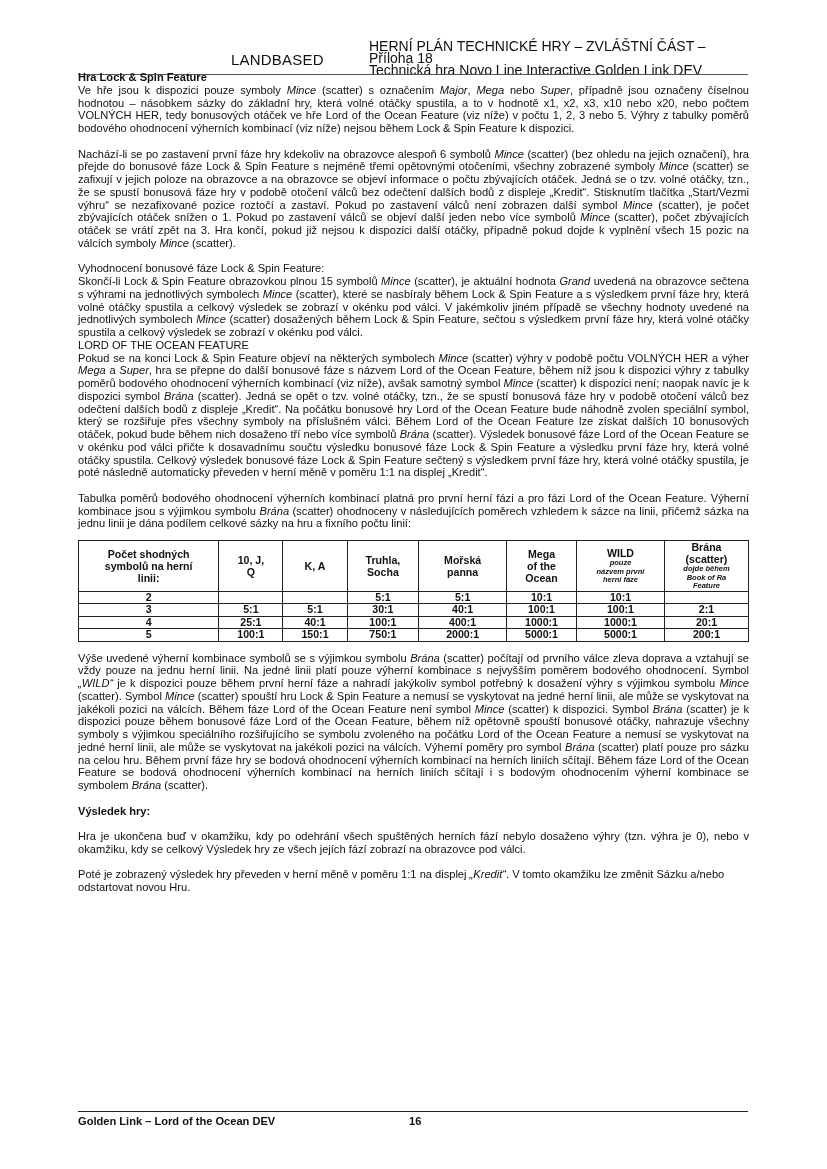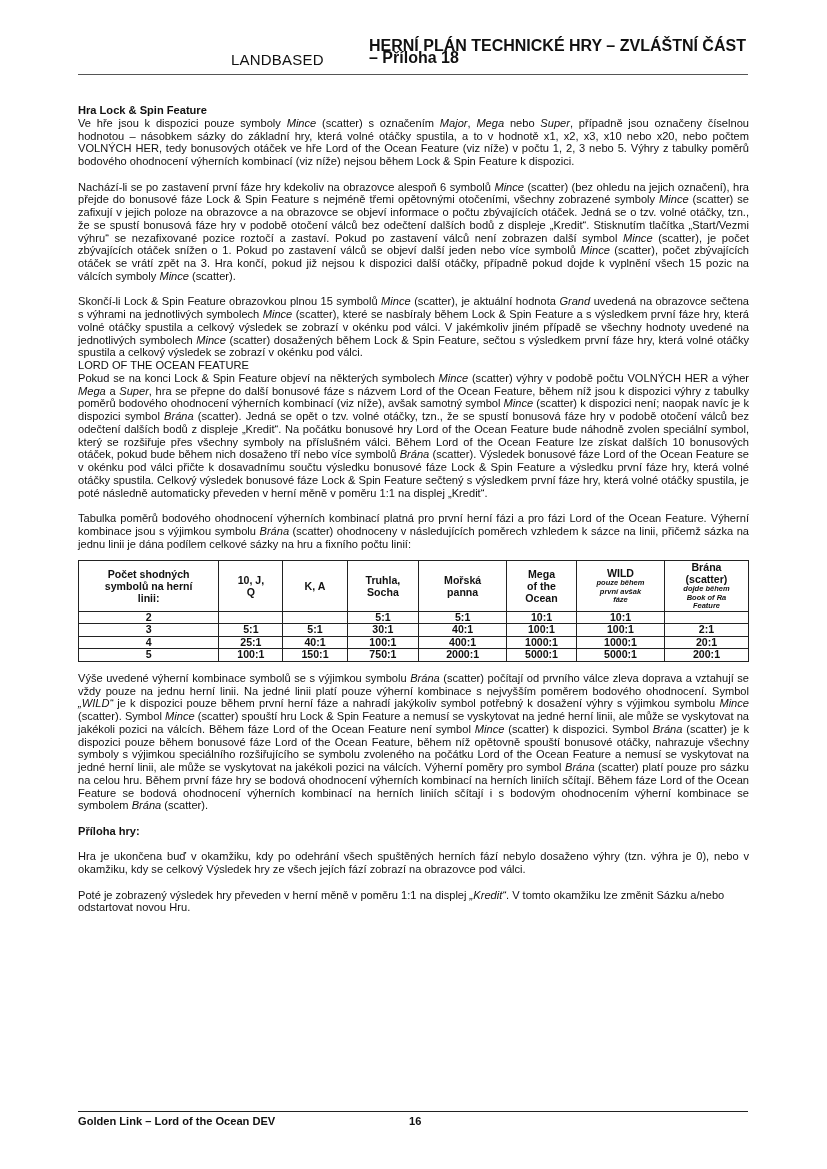--- a/index.html
+++ b/index.html
@@ -1,52 +1,54 @@
 <!DOCTYPE html>
 <html><head>
 <meta charset="utf-8">
 <style>
   html, body { margin: 0; padding: 0; background: #ffffff; }
   body { width: 827px; height: 1169px; position: relative; overflow: hidden;
          font-family: "Liberation Sans", sans-serif; color: #111; }
   .header { position: absolute; left: 78px; top: 38px; width: 670px; height: 36px; }
   .header .left { position: absolute; left: 153px; top: 13px; font-size: 15px; letter-spacing: 0.2px; }
-  .header .right { position: absolute; left: 291px; top: 2px; font-size: 16px; font-weight: bold; line-height: 12px; }
+  .header .right { position: absolute; left: 291px; top: 2px; font-size: 14px; font-weight: normal; line-height: 12px; }
   .header-rule { position: absolute; left: 78px; top: 74px; width: 670px; height: 1px; background: #555; }
-  .content { position: absolute; left: 78px; top: 104px; width: 671px; font-size: 11.1px; line-height: 12.75px; }
+  .content { position: absolute; left: 78px; top: 71px; width: 671px; font-size: 11.1px; line-height: 12.75px; }
   .content p { margin: 0; text-align: justify; }
   .content .gap { height: 12.75px; }
   .content h3 { margin: 0; font-size: 11.1px; font-weight: bold; line-height: 12.75px; }
   .content em { font-style: italic; }
   table.pay { border-collapse: collapse; width: 671px; margin-top: 10px; margin-bottom: 10px; font-size: 10.6px; }
   table.pay th, table.pay td { border: 1px solid #222; text-align: center; padding: 0 18px; font-weight: bold; }
   table.pay th { height: 28px; line-height: 12px; vertical-align: middle; }
   table.pay td { height: 11.5px; line-height: 11.5px; }
   table.pay .sub { display: block; font-size: 7.5px; font-style: italic; line-height: 8.5px; }
   .footer-rule { position: absolute; left: 78px; top: 1111px; width: 670px; height: 1px; background: #222; }
   .footer { position: absolute; left: 78px; top: 1115px; font-size: 11.1px; font-weight: bold; }
   .footer .page { position: absolute; left: 331px; top: 0; }
 </style>
 </head>
 <body>
 
 <div class="header">
   <div class="left">LANDBASED</div>
   <div class="right">
     <div>HERNÍ PLÁN TECHNICKÉ HRY – ZVLÁŠTNÍ ČÁST – Příloha 18</div>
+    <div>Technická hra Novo Line Interactive Golden Link DEV</div>
   </div>
 </div>
 <div class="header-rule"></div>
 
 <div class="content">
   <h3>Hra Lock &amp; Spin Feature</h3>
   <p><span>Ve hře jsou k dispozici pouze symboly </span><em>Mince</em><span> (scatter) s označením </span><em>Major</em><span>, </span><em>Mega</em><span> nebo </span><em>Super</em><span>, případně jsou označeny číselnou hodnotou – násobkem sázky do základní hry, která volné otáčky spustila, a to v hodnotě x1, x2, x3, x10 nebo x20, nebo počtem VOLNÝCH HER, tedy bonusových otáček ve hře Lord of the Ocean Feature (viz níže) v počtu 1, 2, 3 nebo 5. Výhry z tabulky poměrů bodového ohodnocení výherních kombinací (viz níže) nejsou během Lock &amp; Spin Feature k dispozici.</span></p>
   <div class="gap"></div>
   <p><span>Nachází-li se po zastavení první fáze hry kdekoliv na obrazovce alespoň 6 symbolů </span><em>Mince</em><span> (scatter) (bez ohledu na jejich označení), hra přejde do bonusové fáze Lock &amp; Spin Feature s nejméně třemi opětovnými otočeními, všechny zobrazené symboly </span><em>Mince</em><span> (scatter) se zafixují v jejich poloze na obrazovce a na obrazovce se objeví informace o počtu zbývajících otáček. Jedná se o tzv. volné otáčky, tzn., že se spustí bonusová fáze hry v podobě otočení válců bez odečtení dalších bodů z displeje „Kredit“. Stisknutím tlačítka „Start/Vezmi výhru“ se nezafixované pozice roztočí a zastaví. Pokud po zastavení válců není zobrazen další symbol </span><em>Mince</em><span> (scatter), je počet zbývajících otáček snížen o 1. Pokud po zastavení válců se objeví další jeden nebo více symbolů </span><em>Mince</em><span> (scatter), počet zbývajících otáček se vrátí zpět na 3. Hra končí, pokud již nejsou k dispozici další otáčky, případně pokud dojde k vyplnění všech 15 pozic na válcích symboly </span><em>Mince</em><span> (scatter).</span></p>
   <div class="gap"></div>
+  <p>Vyhodnocení bonusové fáze Lock &amp; Spin Feature:</p>
   <p><span>Skončí-li Lock &amp; Spin Feature obrazovkou plnou 15 symbolů </span><em>Mince</em><span> (scatter), je aktuální hodnota </span><em>Grand</em><span> uvedená na obrazovce sečtena s výhrami na jednotlivých symbolech </span><em>Mince</em><span> (scatter), které se nasbíraly během Lock &amp; Spin Feature a s výsledkem první fáze hry, která volné otáčky spustila a celkový výsledek se zobrazí v okénku pod válci. V jakémkoliv jiném případě se všechny hodnoty uvedené na jednotlivých symbolech </span><em>Mince</em><span> (scatter) dosažených během Lock &amp; Spin Feature, sečtou s výsledkem první fáze hry, která volné otáčky spustila a celkový výsledek se zobrazí v okénku pod válci.</span></p>
   <p>LORD OF THE OCEAN FEATURE</p>
   <p><span>Pokud se na konci Lock &amp; Spin Feature objeví na některých symbolech </span><em>Mince</em><span> (scatter) výhry v podobě počtu VOLNÝCH HER a výher </span><em>Mega</em><span> a </span><em>Super</em><span>, hra se přepne do další bonusové fáze s názvem Lord of the Ocean Feature, během níž jsou k dispozici výhry z tabulky poměrů bodového ohodnocení výherních kombinací (viz níže), avšak samotný symbol </span><em>Mince</em><span> (scatter) k dispozici není; naopak navíc je k dispozici symbol </span><em>Brána</em><span> (scatter). Jedná se opět o tzv. volné otáčky, tzn., že se spustí bonusová fáze hry v podobě otočení válců bez odečtení dalších bodů z displeje „Kredit“. Na počátku bonusové hry Lord of the Ocean Feature bude náhodně zvolen speciální symbol, který se rozšiřuje přes všechny symboly na příslušném válci. Během Lord of the Ocean Feature lze získat dalších 10 bonusových otáček, pokud bude během nich dosaženo tří nebo více symbolů </span><em>Brána</em><span> (scatter). Výsledek bonusové fáze Lord of the Ocean Feature se v okénku pod válci přičte k dosavadnímu součtu výsledku bonusové fáze Lock &amp; Spin Feature a výsledku první fáze hry, která volné otáčky spustila. Celkový výsledek bonusové fáze Lock &amp; Spin Feature sečtený s výsledkem první fáze hry, která volné otáčky spustila, je poté následně automaticky převeden v herní měně v poměru 1:1 na displej „Kredit“.</span></p>
   <div class="gap"></div>
   <p><span>Tabulka poměrů bodového ohodnocení výherních kombinací platná pro první herní fázi a pro fázi Lord of the Ocean Feature. Výherní kombinace jsou s výjimkou symbolu </span><em>Brána</em><span> (scatter) ohodnoceny v následujících poměrech vzhledem k sázce na linii, přičemž sázka na jednu linii je dána podílem celkové sázky na hru a fixního počtu linií:</span></p>
 
   <table class="pay">
     <colgroup>
       <col style="width:161px">
         <col style="width:61px">
@@ -58,21 +60,21 @@
         <col style="width:86px">
     </colgroup>
     <thead>
         <tr id="pay-head">
           <th><span>Počet shodných symbolů na herní linii:</span></th>
           <th><span>10, J, Q</span></th>
           <th><span>K, A</span></th>
           <th><span>Truhla, Socha</span></th>
           <th><span>Mořská panna</span></th>
           <th><span>Mega of the Ocean</span></th>
-          <th><span>WILD</span><span class="sub">pouze během první avšak fáze</span></th>
+          <th><span>WILD</span><span class="sub">pouze názvem první herní fáze</span></th>
           <th><span>Brána (scatter)</span><span class="sub">dojde během Book of Ra Feature</span></th>
         </tr>
       </thead>
     <tbody id="pay-body">
         <tr>
           <td>2</td>
           <td></td>
           <td></td>
           <td>5:1</td>
           <td>5:1</td>
@@ -108,21 +110,21 @@
           <td>2000:1</td>
           <td>5000:1</td>
           <td>5000:1</td>
           <td>200:1</td>
         </tr>
       </tbody>
   </table>
 
   <p><span>Výše uvedené výherní kombinace symbolů se s výjimkou symbolu </span><em>Brána</em><span> (scatter) počítají od prvního válce zleva doprava a vztahují se vždy pouze na jednu herní linii. Na jedné linii platí pouze výherní kombinace s nejvyšším poměrem bodového ohodnocení. Symbol </span><em>„WILD“</em><span> je k dispozici pouze během první herní fáze a nahradí jakýkoliv symbol potřebný k dosažení výhry s výjimkou symbolu </span><em>Mince</em><span> (scatter). Symbol </span><em>Mince</em><span> (scatter) spouští hru Lock &amp; Spin Feature a nemusí se vyskytovat na jedné herní linii, ale může se vyskytovat na jakékoli pozici na válcích. Během fáze Lord of the Ocean Feature není symbol </span><em>Mince</em><span> (scatter) k dispozici. Symbol </span><em>Brána</em><span> (scatter) je k dispozici pouze během bonusové fáze Lord of the Ocean Feature, během níž opětovně spouští bonusové otáčky, nahrazuje všechny symboly s výjimkou speciálního rozšiřujícího se symbolu zvoleného na počátku Lord of the Ocean Feature a nemusí se vyskytovat na jedné herní linii, ale může se vyskytovat na jakékoli pozici na válcích. Výherní poměry pro symbol </span><em>Brána</em><span> (scatter) platí pouze pro sázku na celou hru. Během první fáze hry se bodová ohodnocení výherních kombinací na herních liniích sčítají. Během fáze Lord of the Ocean Feature se bodová ohodnocení výherních kombinací na herních liniích sčítají i s bodovým ohodnocením výherní kombinace se symbolem </span><em>Brána</em><span> (scatter).</span></p>
   <div class="gap"></div>
-  <h3>Příloha hry:</h3>
+  <h3>Výsledek hry:</h3>
   <div class="gap"></div>
   <p><span>Hra je ukončena buď v okamžiku, kdy po odehrání všech spuštěných herních fází nebylo dosaženo výhry (tzn. výhra je 0), nebo v okamžiku, kdy se celkový Výsledek hry ze všech jejích fází zobrazí na obrazovce pod válci.</span></p>
   <div class="gap"></div>
   <p style="text-align:left"><span>Poté je zobrazený výsledek hry převeden v herní měně v poměru 1:1 na displej </span><em>„Kredit“</em><span>. V tomto okamžiku lze změnit Sázku a/nebo odstartovat novou Hru.</span></p>
 </div>
 
 <div class="footer-rule"></div>
 <div class="footer">
   <span>Golden Link – Lord of the Ocean DEV</span>
   <span class="page">16</span>

